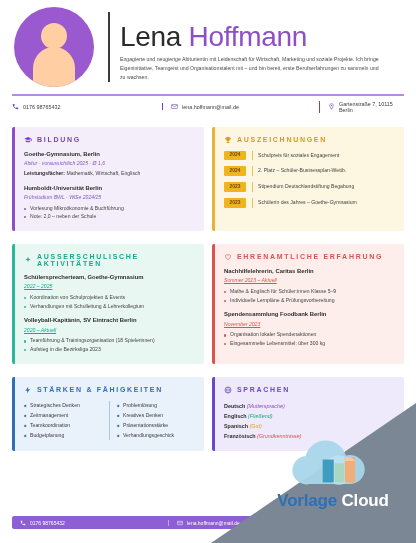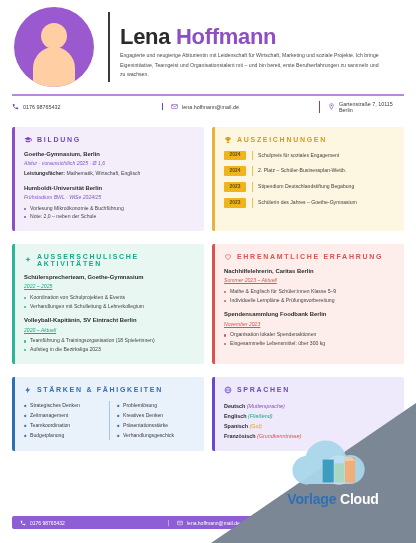--- a/index.html
+++ b/index.html
@@ -11,21 +11,21 @@
   }
   .page{position:relative;width:416px;height:543px;background:#fff;overflow:hidden;}
 
   
   .header{display:flex;align-items:center;padding:6px 14px 4px 14px;height:92px;box-sizing:border-box;}
   .avatar{width:80px;height:80px;border-radius:50%;background:#9b59d0;position:relative;flex:0 0 80px;overflow:hidden;}
   .avatar .head{position:absolute;left:50%;top:16px;transform:translateX(-50%);width:26px;height:26px;border-radius:50%;background:#ffcfa3;}
   .avatar .body{position:absolute;left:50%;top:40px;transform:translateX(-50%);width:42px;height:48px;border-radius:21px 21px 6px 6px;background:#ffcfa3;}
   .head-divider{width:2px;align-self:stretch;background:#3a3a3a;margin:6px 10px 6px 14px;}
   .head-text{flex:1;min-width:0;padding-top:10px;}
-  .name{font-size:22px;font-weight:700;line-height:1.05;color:#2b2b2b;letter-spacing:-.3px;}
+  .name{font-size:28px;font-weight:400;line-height:1.05;color:#2b2b2b;letter-spacing:-.3px;}
   .name .last{color:#8e4ec6;}
   .subtitle{font-size:7.2px;font-weight:700;color:#1aab94;margin-top:4px;letter-spacing:.1px;}
   .summary{font-size:5.2px;line-height:1.75;color:#4b4b4b;margin-top:3px;max-width:262px;}
 
   
   .contact-rule{height:1.5px;background:#b58ae0;margin:2px 12px 0 12px;}
   .contact-bar{display:flex;align-items:center;padding:5px 12px 7px 12px;gap:0;}
   .c-item{display:flex;align-items:center;gap:4px;font-size:5.4px;color:#3d3d3d;}
   .c-item.phone{flex:0 0 150px;}
   .c-item.mail{flex:0 0 148px;border-left:1.4px solid #7a3fb4;padding-left:8px;}
@@ -99,21 +99,21 @@
   .f-item.phone{flex:0 0 148px;}
   .f-item.mail{flex:0 0 148px;border-left:1px solid #c2a4ea;padding-left:8px;}
   .f-item.addr{flex:1;border-left:1px solid #c2a4ea;padding-left:8px;}
   .f-ico{width:6px;height:6px;flex:0 0 6px;display:block;}
 
   
   .wm{position:absolute;right:0;bottom:0;width:205px;height:140px;overflow:hidden;pointer-events:none;}
   .wm-bg{position:absolute;inset:0;background:#7b8794;clip-path:polygon(100% 0,100% 100%,0 100%);}
   .wm-inner{position:absolute;left:42px;top:30px;width:160px;text-align:center;}
   .wm-logo{width:104px;height:62px;display:block;margin:0 auto;}
-  .wm-text{font-size:14px;font-weight:700;margin-top:-4px;letter-spacing:-.2px;}
+  .wm-text{font-size:17px;font-weight:700;margin-top:-4px;letter-spacing:-.2px;}
   .wm-text .a{color:#2f6fb5;}
   .wm-text .b{color:#ffffff;}
 </style>
 </head>
 <body>
 
 <div class="page">
 
   <div class="header">
     <div class="avatar">

